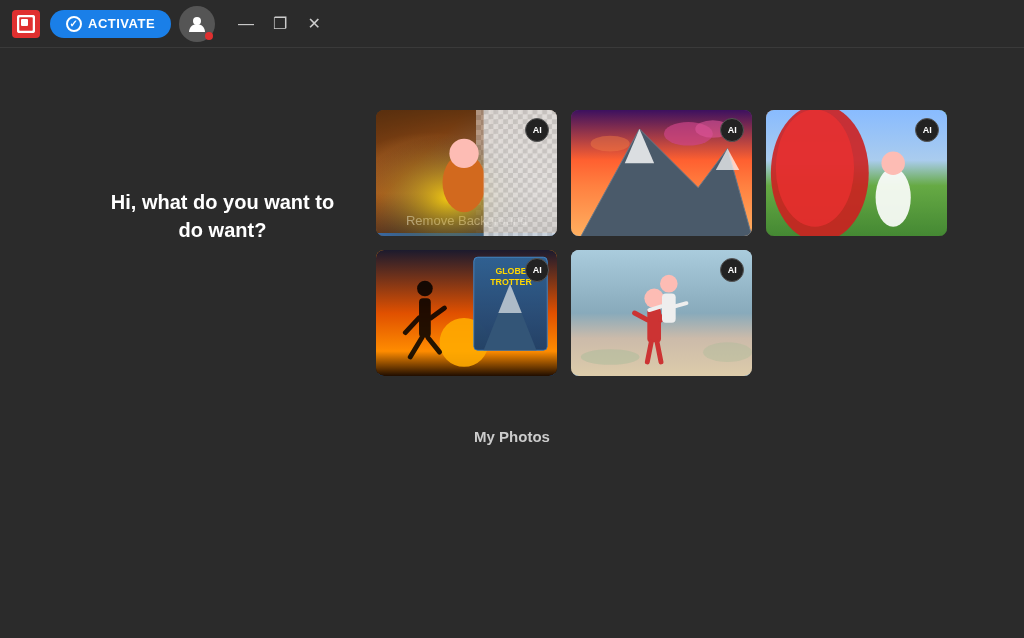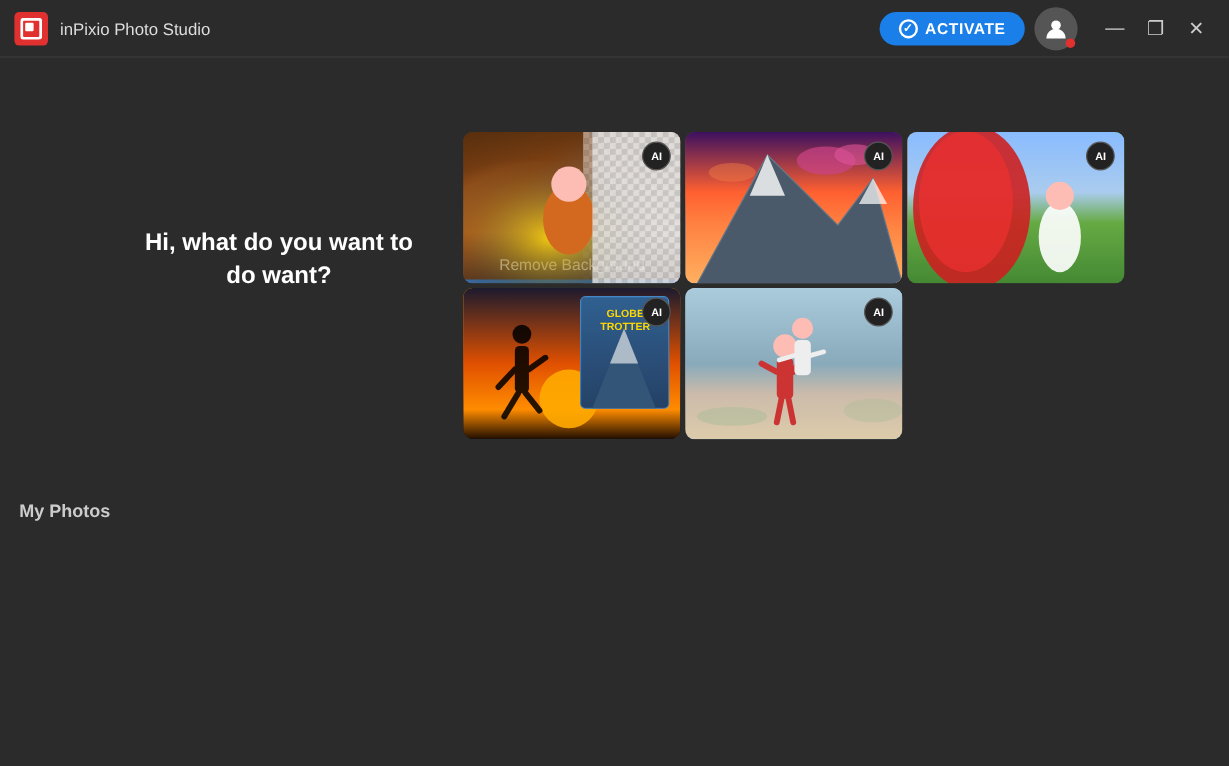--- a/index.html
+++ b/index.html
@@ -278,35 +278,36 @@
       justify-content: center;
       font-size: 9px;
       font-weight: 700;
       color: #fff;
       border: 1px solid #555;
       z-index: 10;
     }
 
     
     .my-photos-section {
+      text-align: center;
       padding: 20px 0 10px;
-      margin-left: 16px;
     }
 
     .my-photos-label {
       font-size: 15px;
       font-weight: 600;
       color: #ccc;
     }
 
     
     .cards-wrapper {
       display: grid;
       grid-template-columns: repeat(3, 185px);
       grid-template-rows: 130px 130px;
+      gap: 10px;
     }
 
     .card-slot-4 {
       grid-column: 1;
       grid-row: 2;
       text-decoration: underline;
     }
 
     .card-slot-5 {
       grid-column: 2;
@@ -316,21 +317,20 @@
 </head>
 <body>
 
 <div class="titlebar">
   <div class="app-logo">
     <svg width="18" height="18" viewBox="0 0 18 18">
       <rect x="1" y="1" width="16" height="16" rx="2" fill="none" stroke="white" stroke-width="2.5"></rect>
       <rect x="4" y="4" width="7" height="7" rx="1" fill="white"></rect>
     </svg>
   </div>
-  <span class="app-title">inPixio Photo Studio</span>
 
   <div class="titlebar-controls">
     <button class="activate-btn">
       <span class="check-icon">✓</span>
       <span>ACTIVATE</span>
     </button>
 
     <button class="user-btn">
       <svg width="18" height="18" viewBox="0 0 18 18" fill="white">
         <circle cx="9" cy="6" r="4"></circle>

